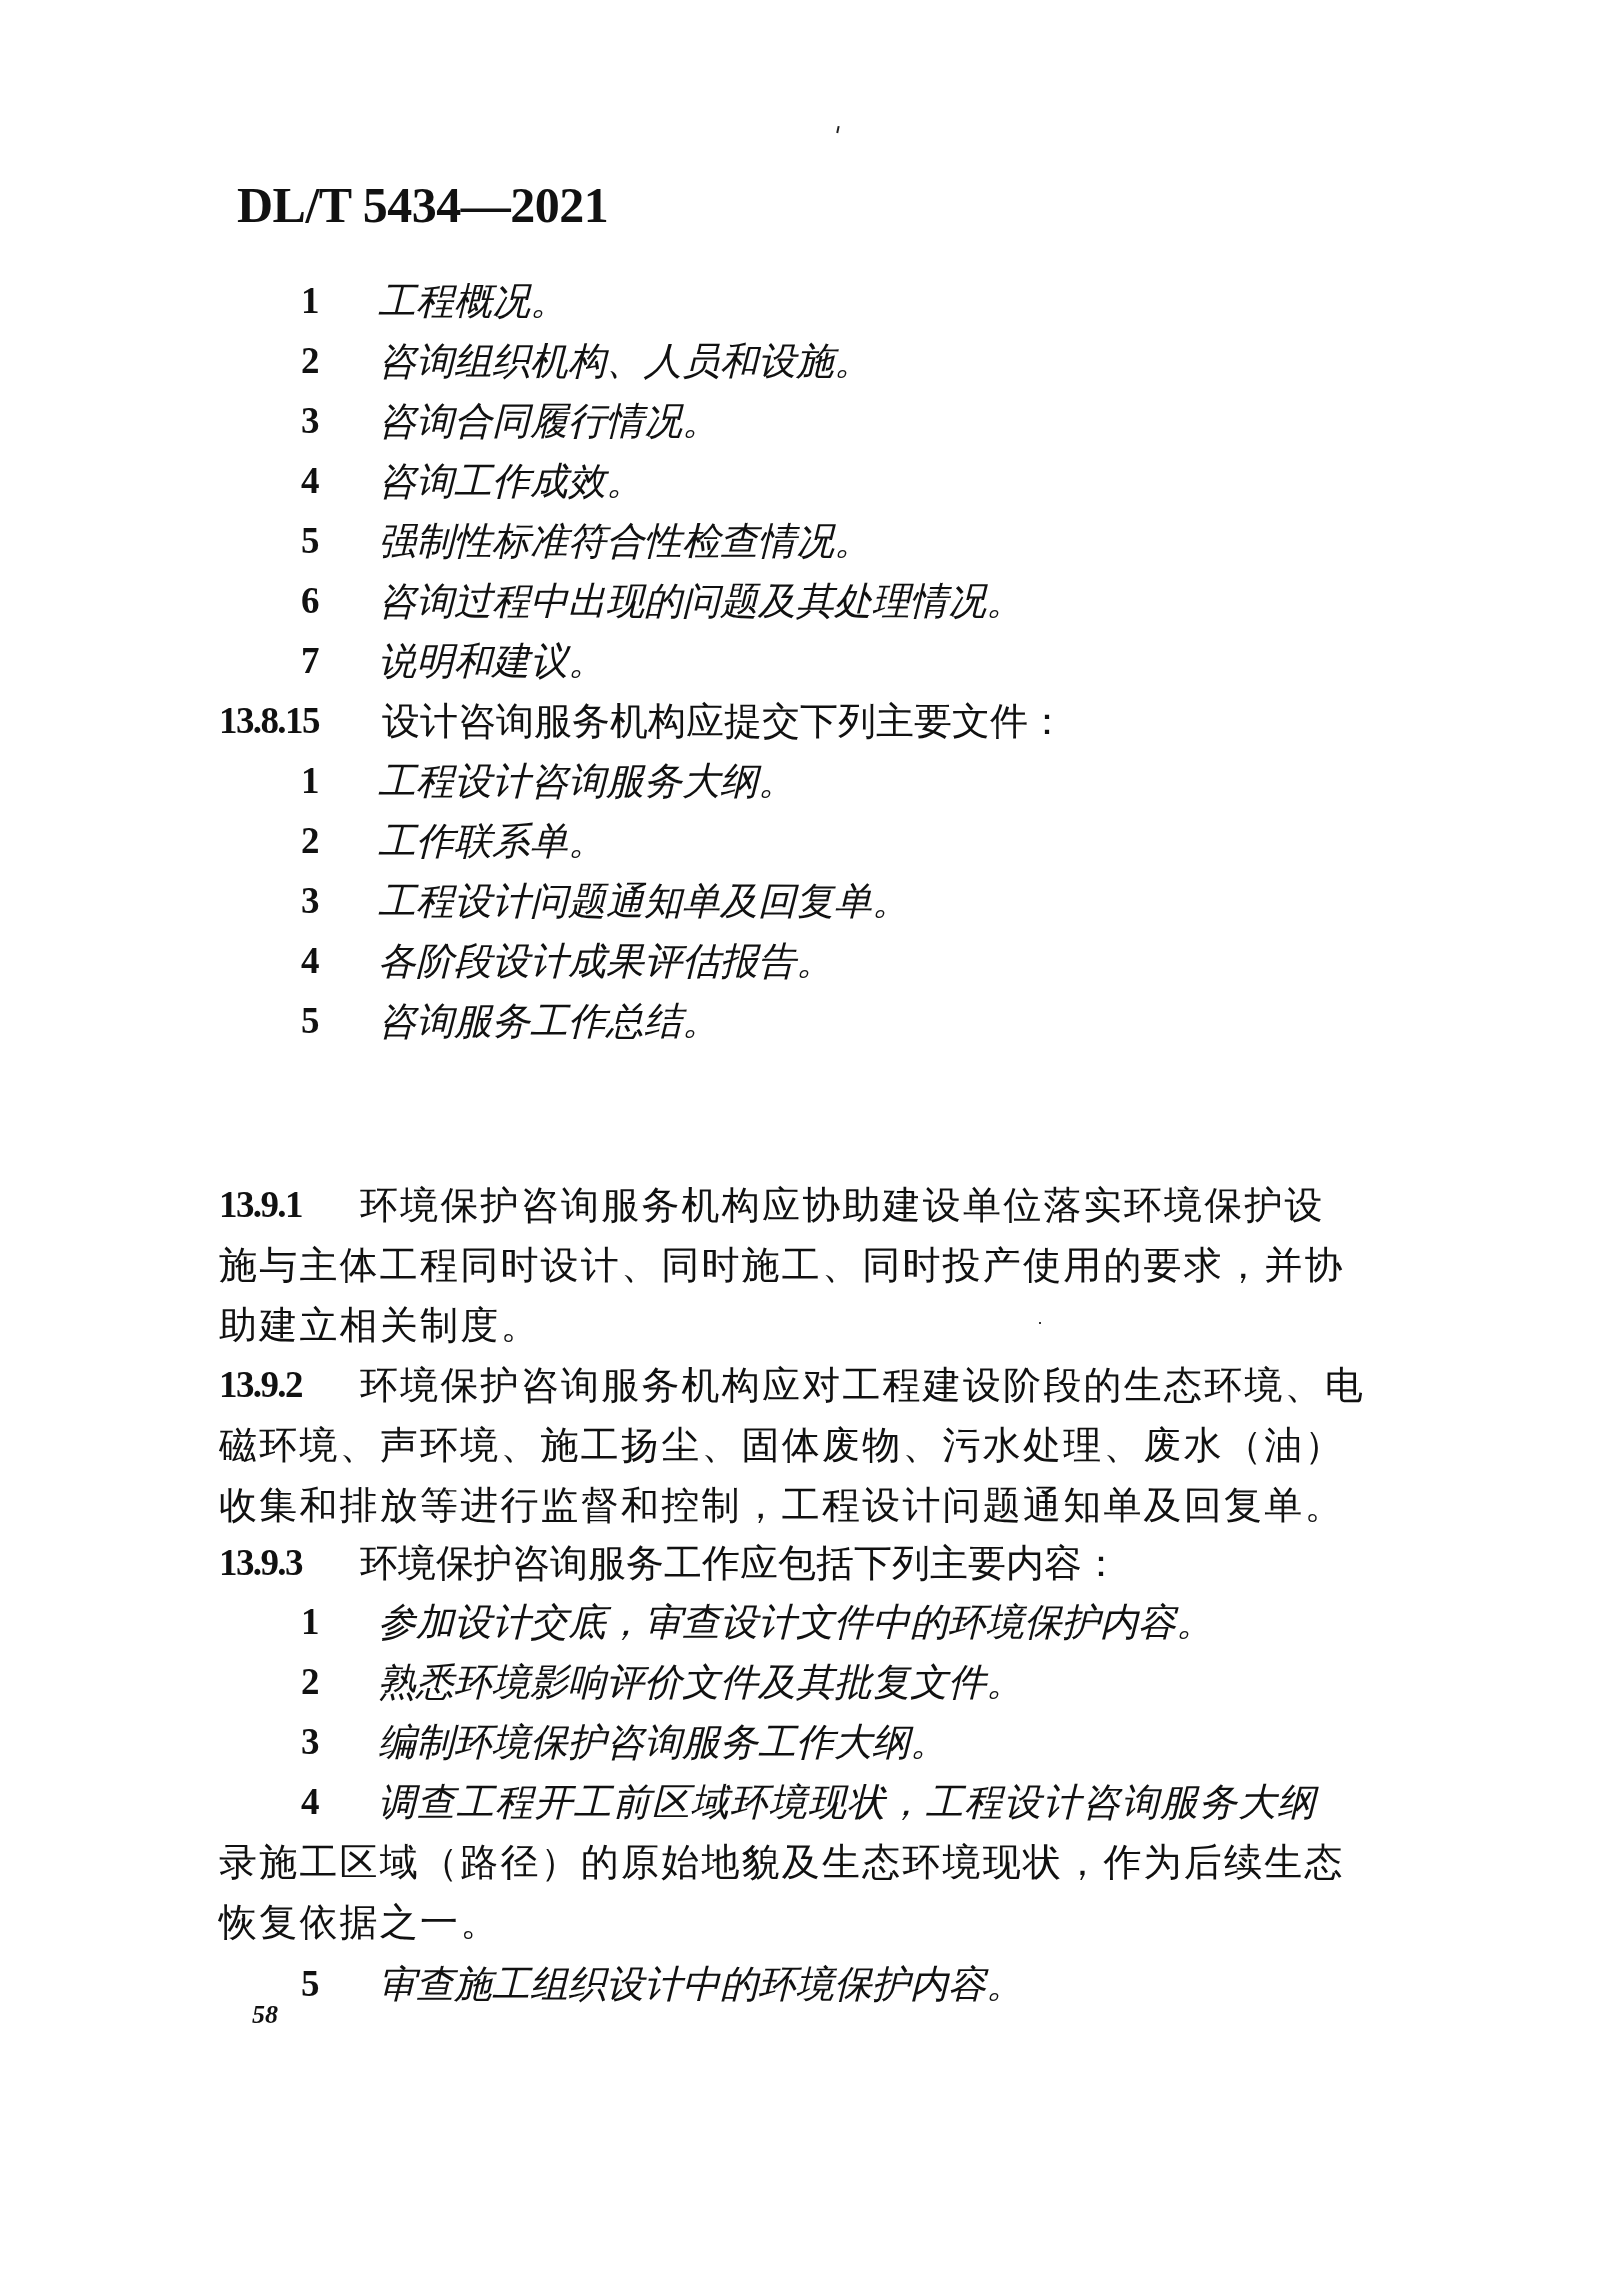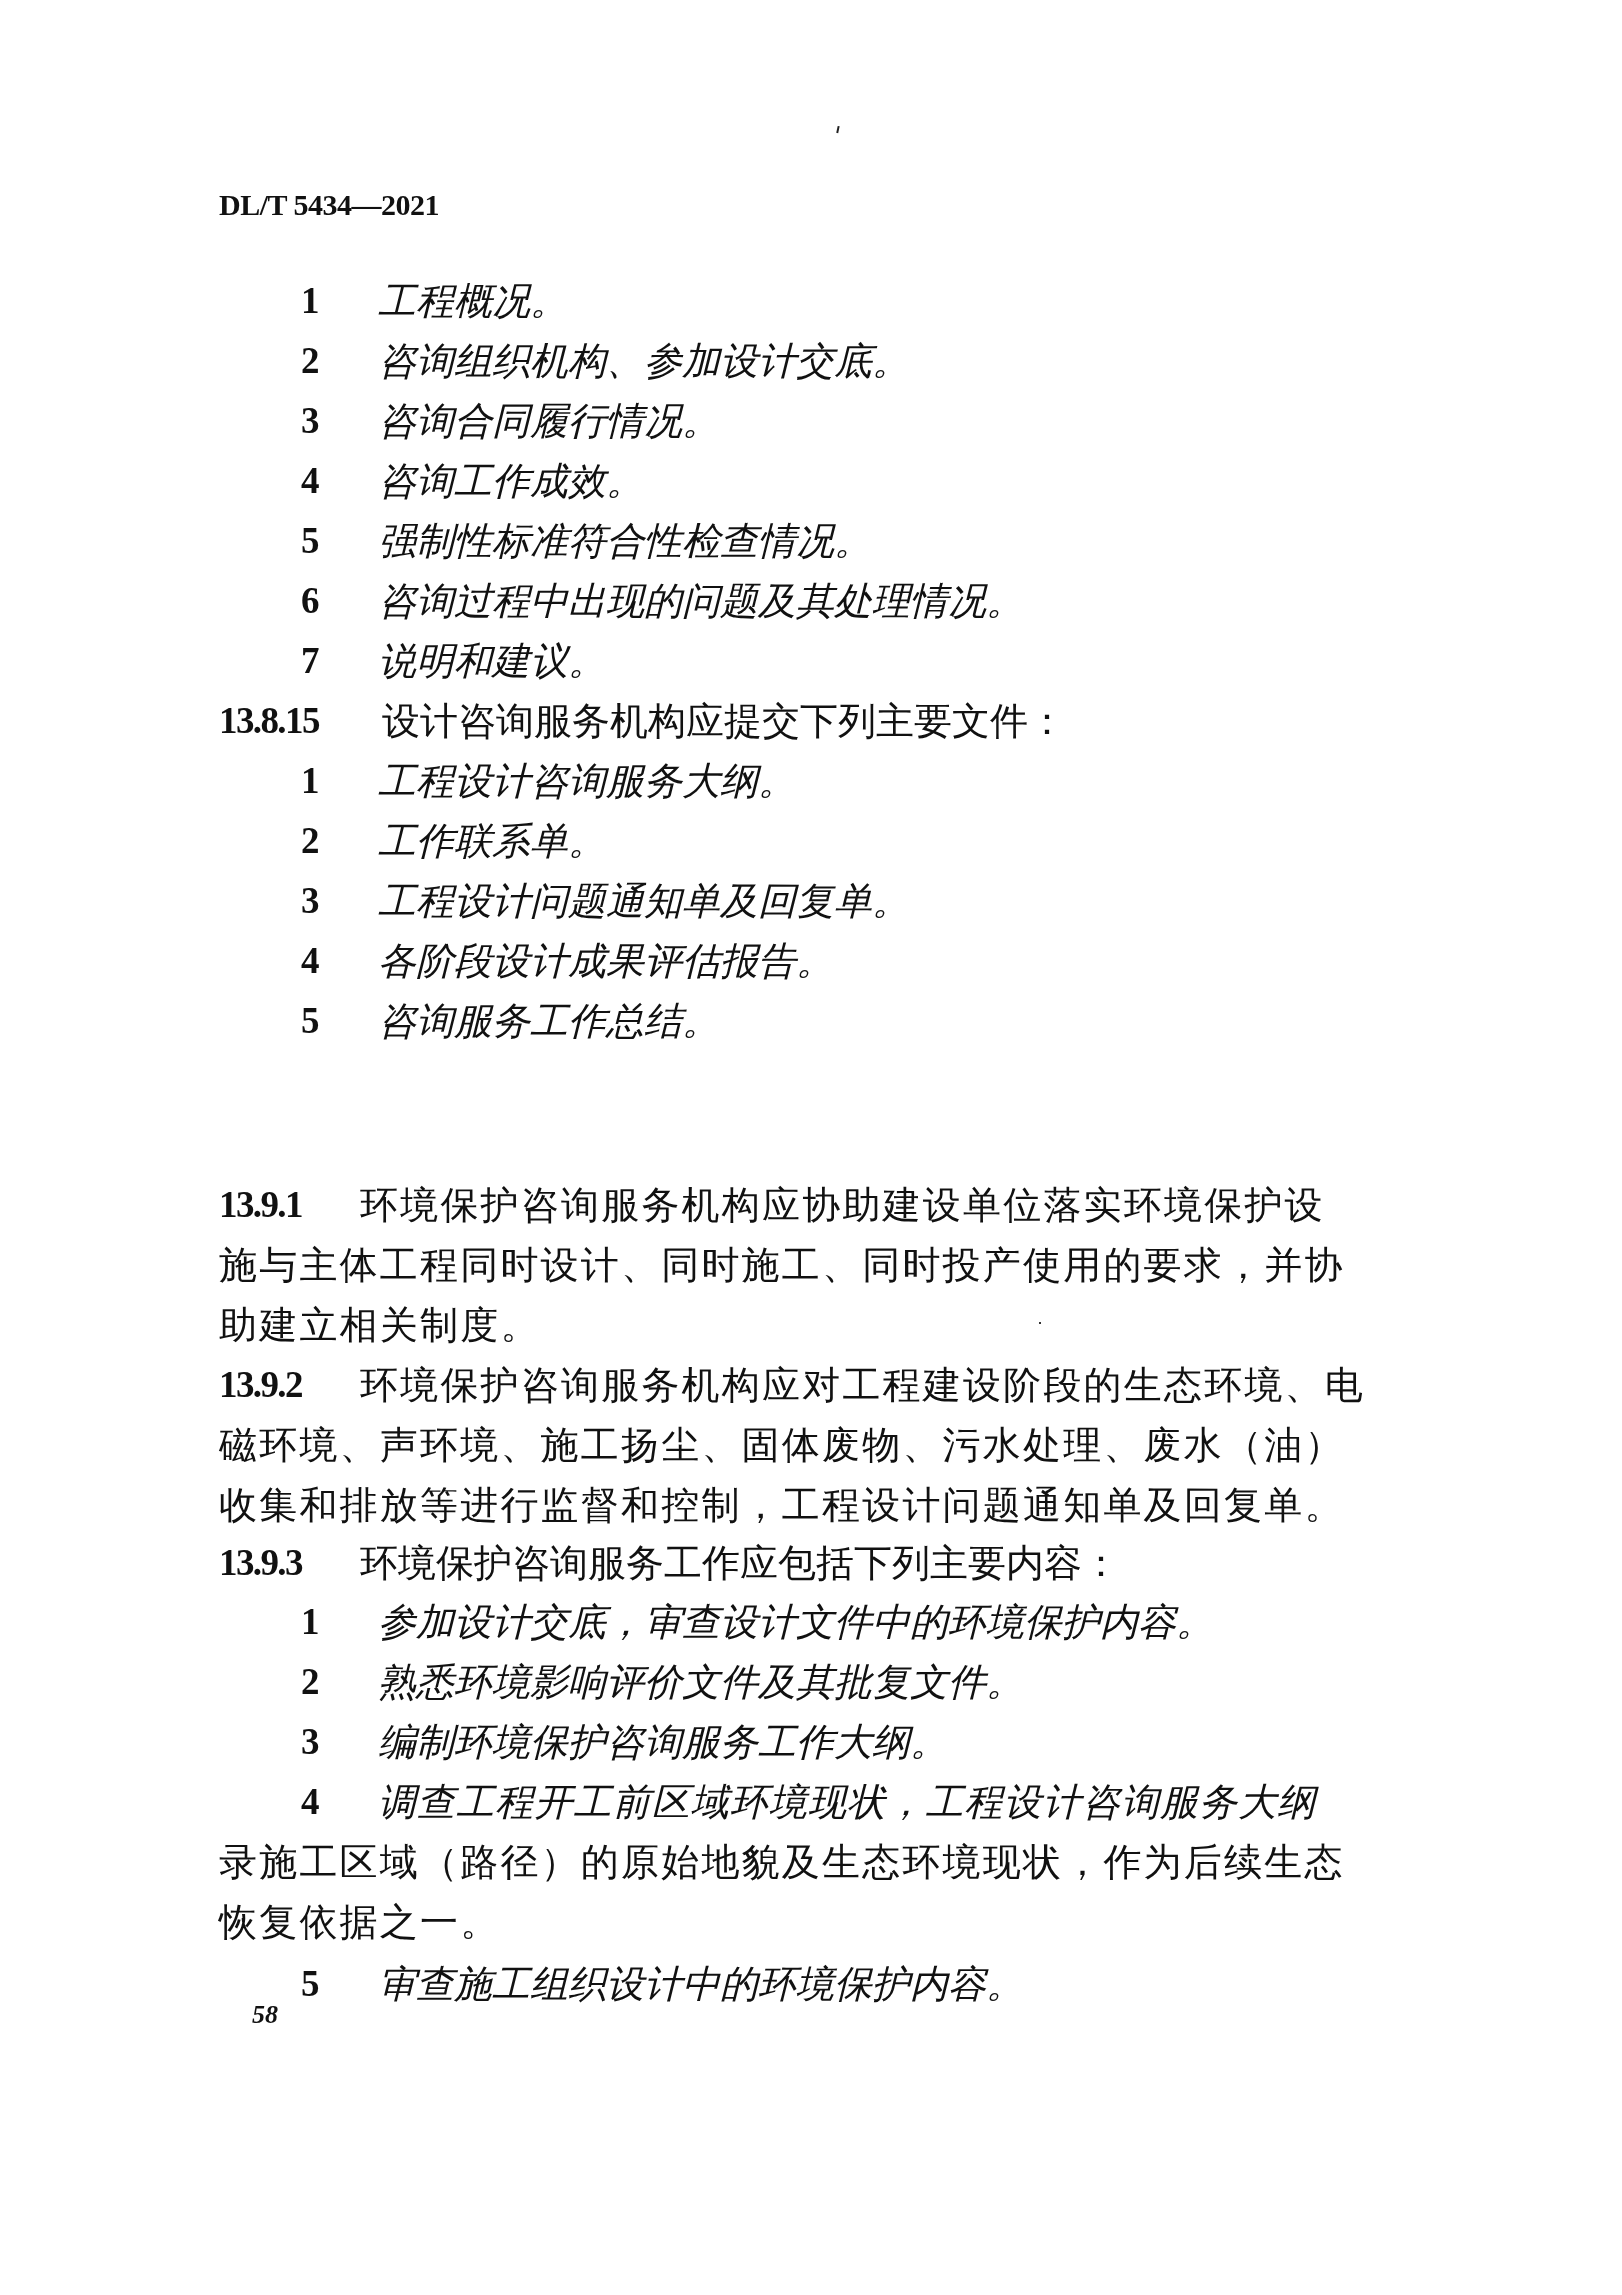--- a/index.html
+++ b/index.html
@@ -34,25 +34,25 @@
     .speck2 {
       position: absolute;
       left: 1039px;
       top: 1322px;
       width: 1.6px;
       height: 2.2px;
       background: #333;
     }
     .std-header {
       position: absolute;
-      left: 219px;
+      left: 237px;
       top: 180px;
       font-family: "Liberation Serif", "DejaVu Serif", serif;
       font-weight: bold;
-      font-size: 30px;
+      font-size: 50px;
       line-height: 50px;
       letter-spacing: -0.5px;
       white-space: nowrap;
     }
     .line {
       position: absolute;
       height: 60px;
       line-height: 60px;
       white-space: nowrap;
       font-size: 38px;
@@ -124,21 +124,21 @@
   <div class="speck"></div>
   <div class="speck2"></div>
 
   <div class="std-header">DL/T 5434—2021</div>
 
   <div>
     <div class="num item-num" style="top:271px">1</div>
     <div class="line item-text" style="top:271px">工程概况。</div>
 
     <div class="num item-num" style="top:331px">2</div>
-    <div class="line item-text" style="top:331px">咨询组织机构、参加设计交底。</div>
+    <div class="line item-text" style="top:331px">咨询组织机构、人员和设施。</div>
 
     <div class="num item-num" style="top:391px">3</div>
     <div class="line item-text" style="top:391px">咨询合同履行情况。</div>
 
     <div class="num item-num" style="top:451px">4</div>
     <div class="line item-text" style="top:451px">咨询工作成效。</div>
 
     <div class="num item-num" style="top:511px">5</div>
     <div class="line item-text" style="top:511px">强制性标准符合性检查情况。</div>
 

